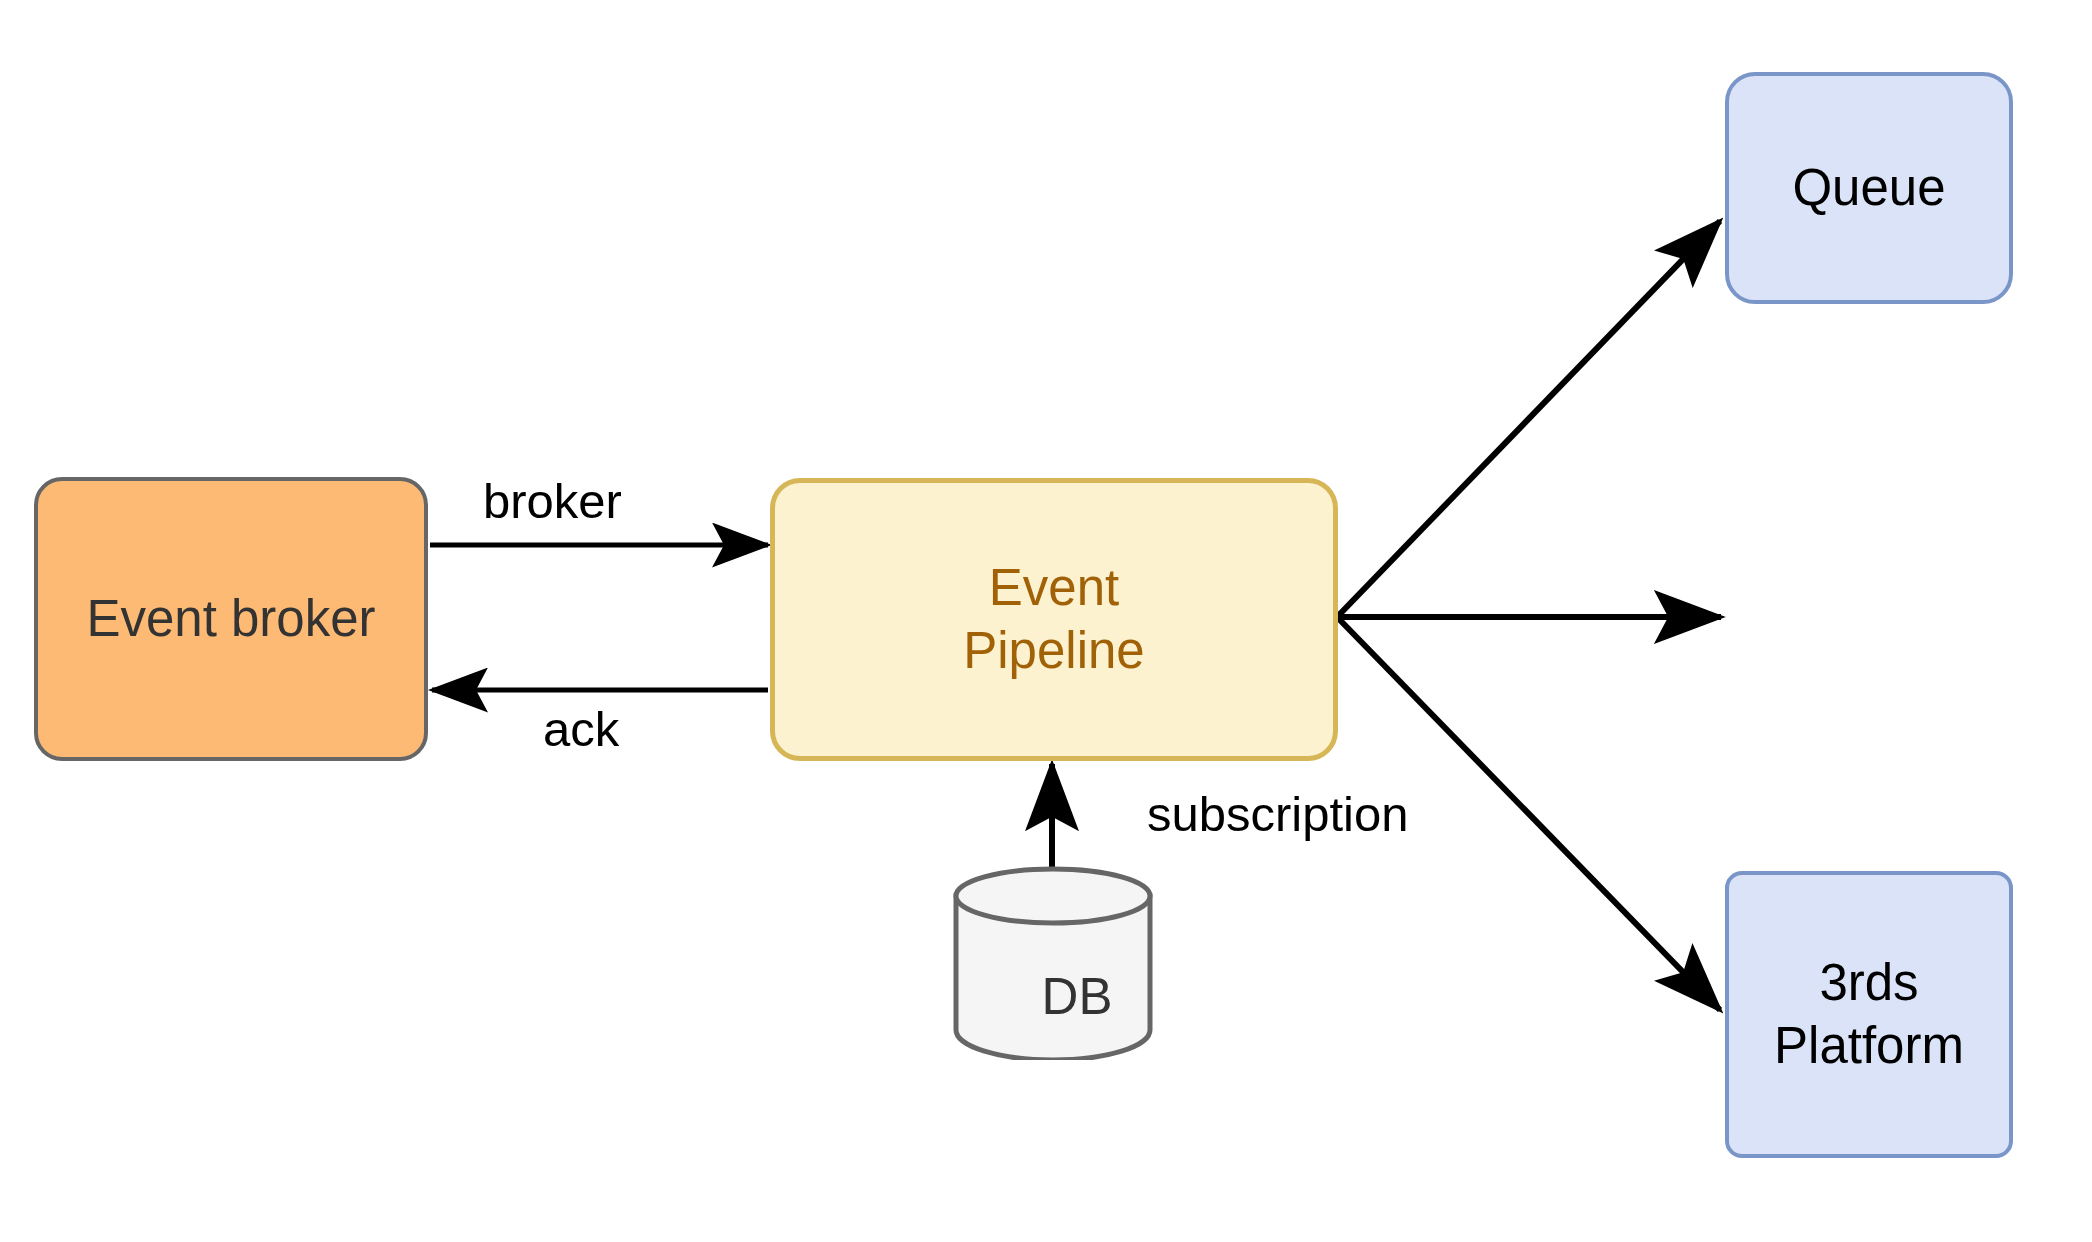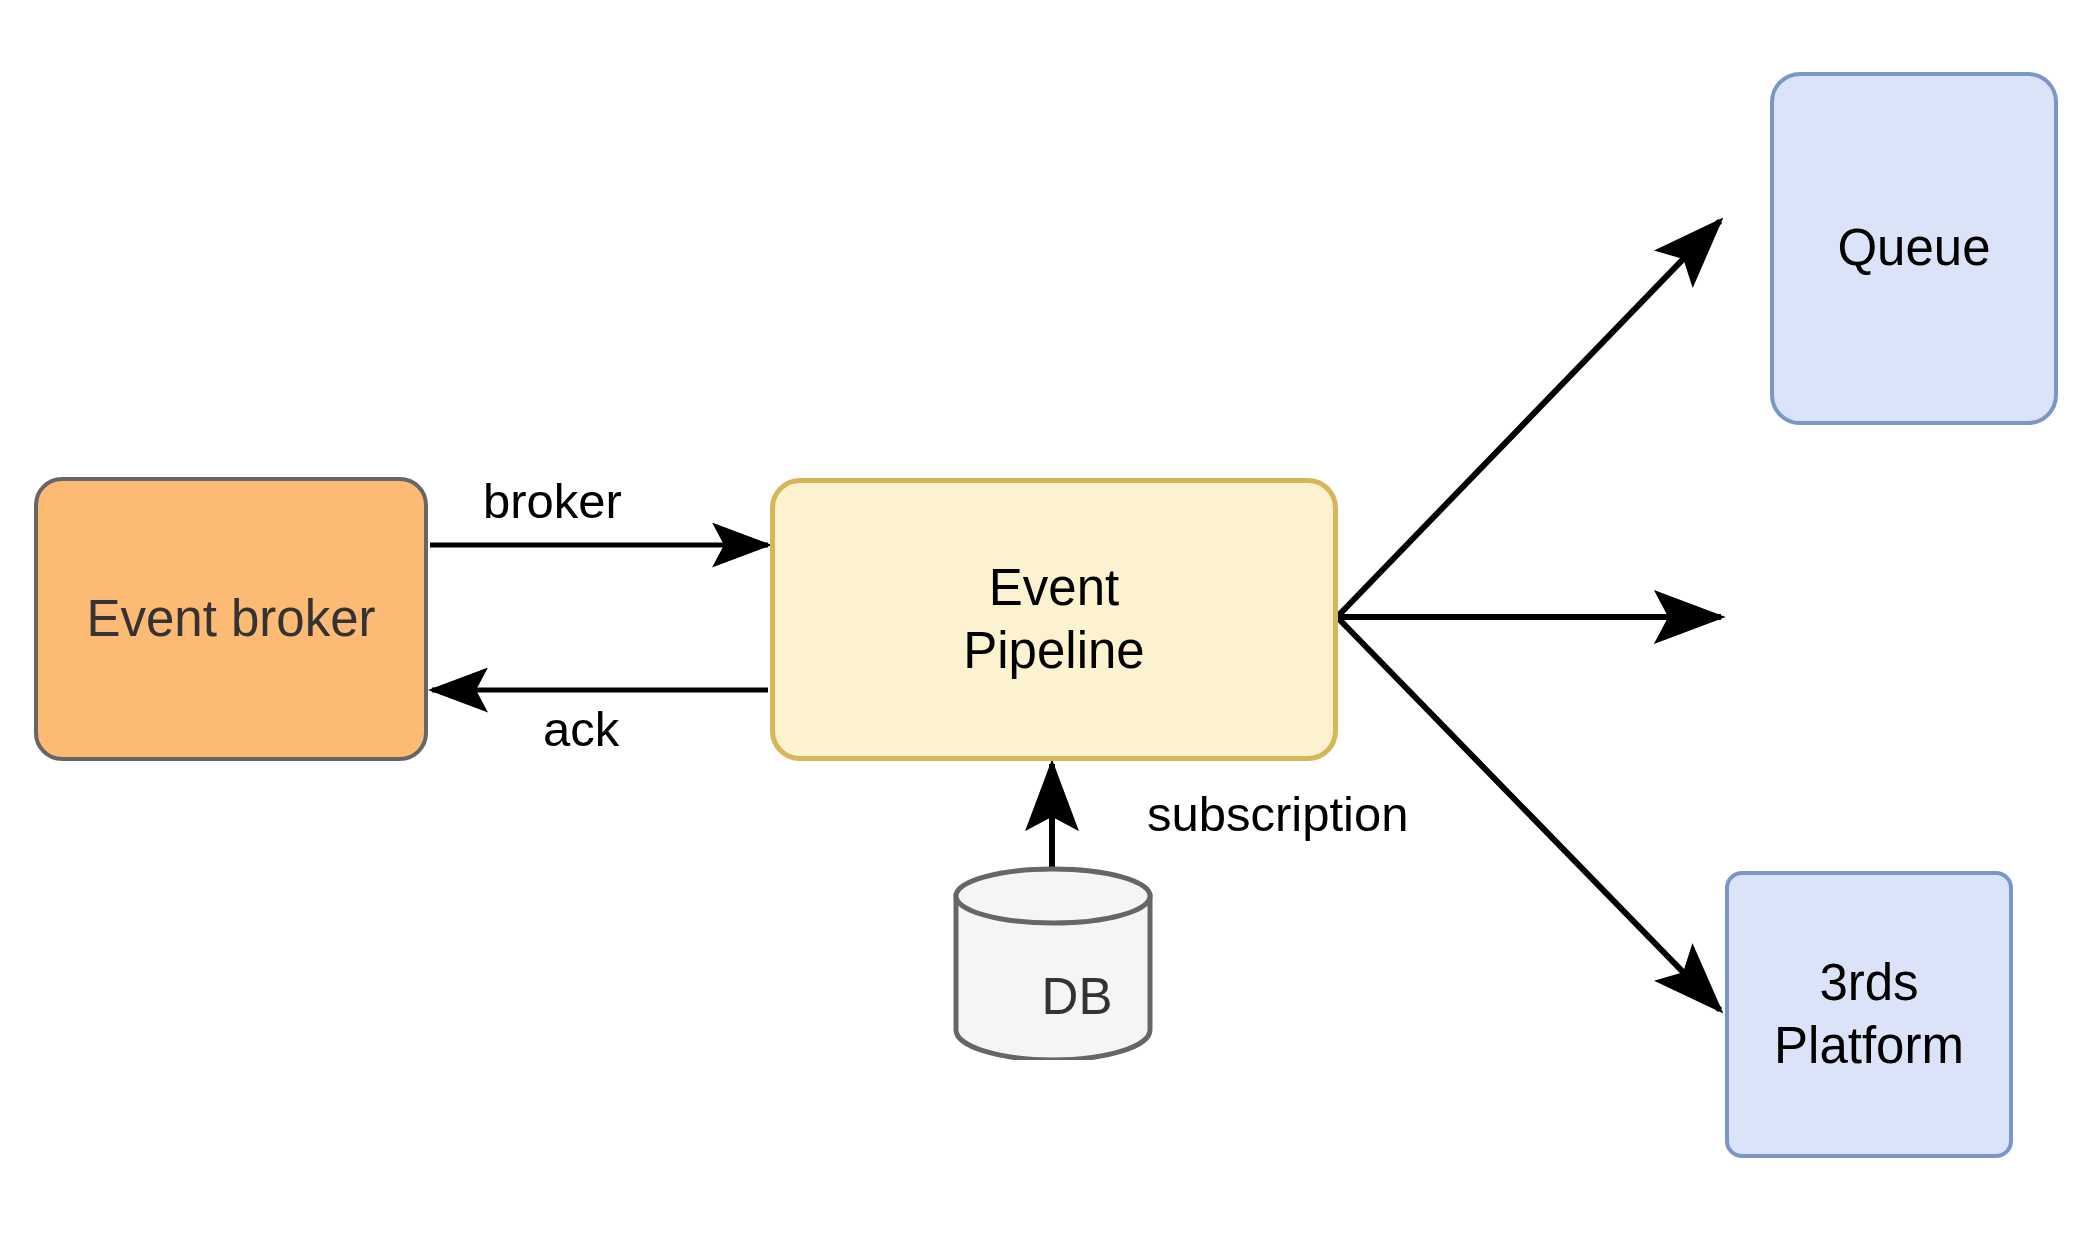--- a/index.html
+++ b/index.html
@@ -45,21 +45,21 @@
     border-radius: 28px;
     color: #333333;
     font-size: 51px;
   }
 
   
   .node-yellow {
     background: #fcf2d0;
     border: 5px solid #d6b656;
     border-radius: 30px;
-    color: #000000;
+    color: #a16207;
     font-size: 51px;
   }
 
   
   .node-blue {
     background: #dae3f7;
     border: 4px solid #7a96c9;
     border-radius: 30px;
     color: #000000;
     font-size: 51px;
@@ -140,21 +140,21 @@
   </div>
 
   <div class="node-cylinder" style="left:953px; top:866px; width:200px; height:194px;">
     <svg width="200" height="194" viewBox="0 0 200 194" xmlns="http://www.w3.org/2000/svg">
       <path d="M3,30 L3,164 A97,30 0 0 0 197,164 L197,30 Z" fill="#f5f5f5" stroke="#666666" stroke-width="5"></path>
       <ellipse cx="100" cy="30" rx="97" ry="27" fill="#f5f5f5" stroke="#666666" stroke-width="5"></ellipse>
     </svg>
     <span class="cyl-label">DB</span>
   </div>
 
-  <div class="node node-blue" style="left:1725px; top:72px; width:288px; height:353px;margin-left:45px;">
+  <div class="node node-blue" style="left:1725px; top:72px; width:288px; height:232px;">
     <span class="node-label">Queue</span>
   </div>
 
 
   <div class="node node-blue" style="left:1725px; top:871px; width:288px; height:287px;border-radius:17px;">
     <span class="node-label">3rds
 Platform</span>
   </div>
 
   <div class="edge-label" style="left:483px; top:473px;">broker</div>

